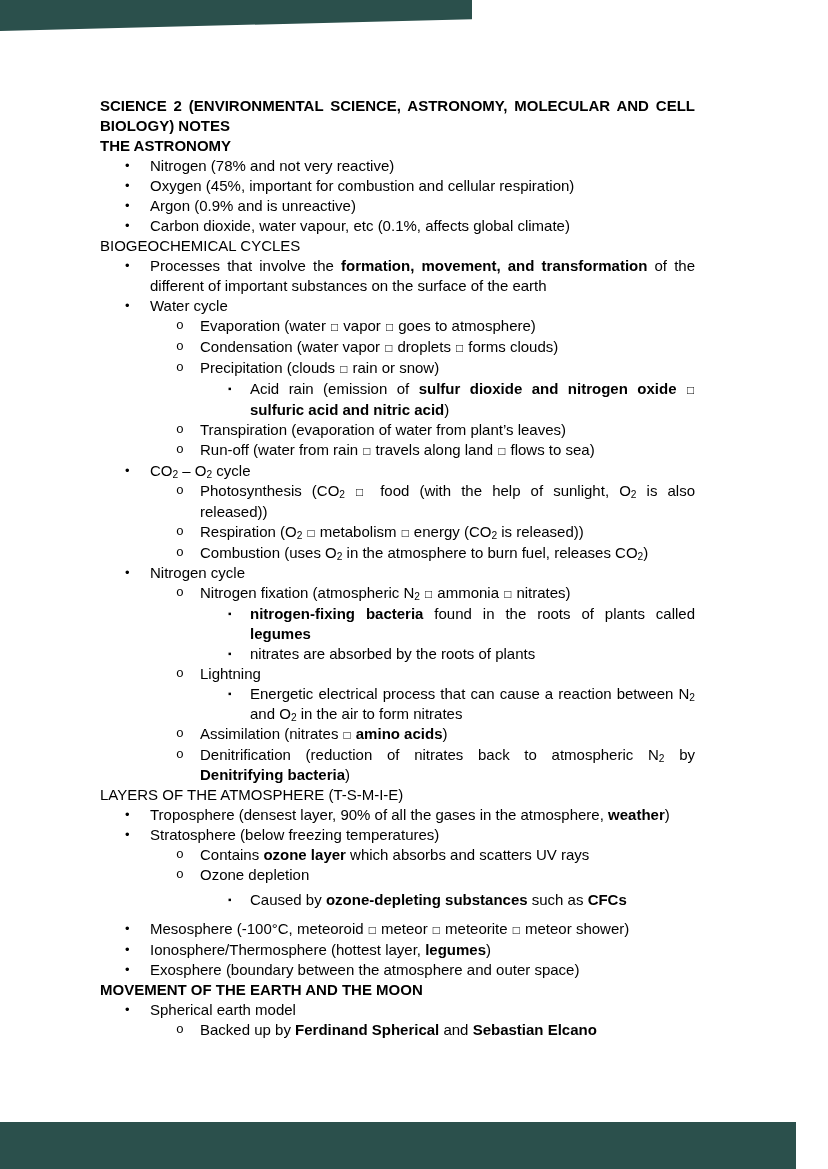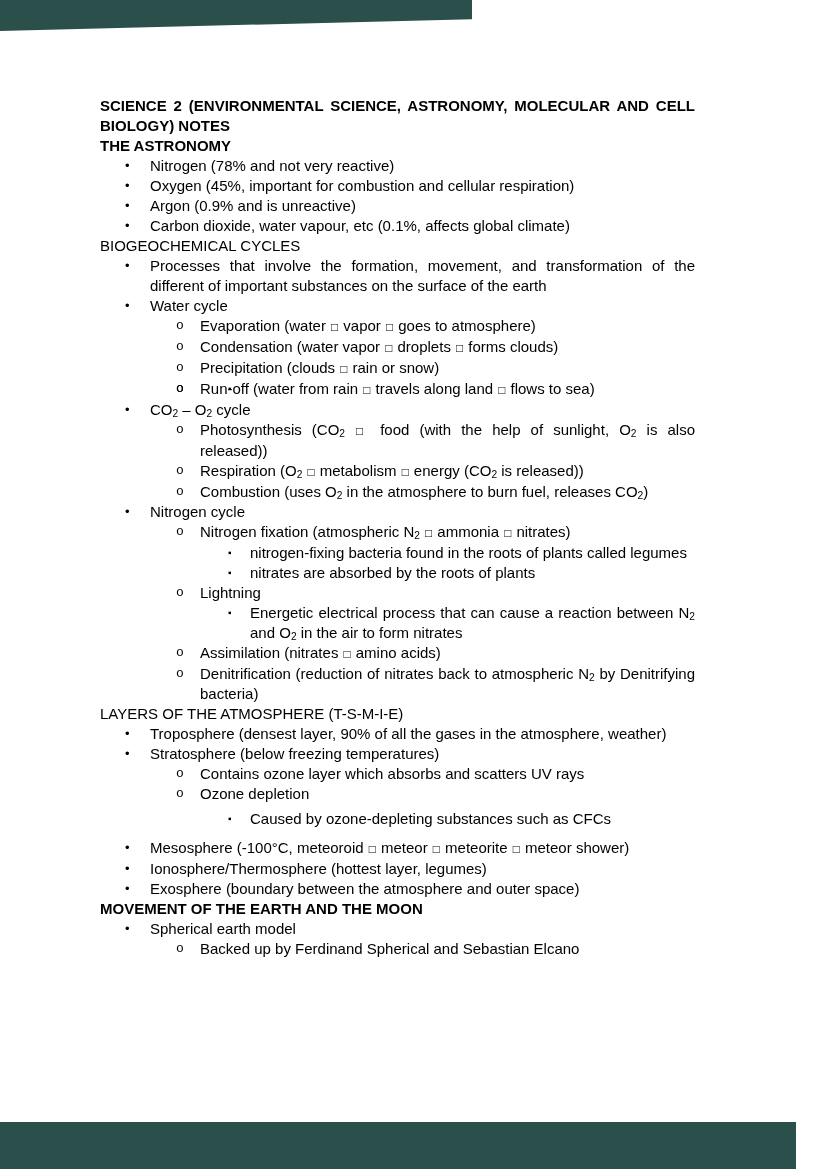--- a/index.html
+++ b/index.html
@@ -34,21 +34,21 @@
   .heading.bold, .title.bold { font-weight: bold; }
   .li { position: relative; }
   .li .marker { position: absolute; top: 0; }
   .li.l1 { padding-left: 50px; }
   .li.l1 .marker { left: 25px; font-size: 13px; }
   .li.l2 { padding-left: 100px; }
   .li.l2 .marker { left: 76px; font-family: "Liberation Mono", monospace; font-size: 13px; }
   .li.l3 { padding-left: 150px; }
   .li.l3 .marker { left: 128px; font-size: 10px; }
   .li.spaced { margin: 5px 0 9px 0; }
-  b { font-weight: normal; }
+  b { font-weight: bold; }
   sub {
     font-size: 0.68em;
     line-height: 0;
     vertical-align: baseline;
     position: relative;
     bottom: -0.22em;
   }
   .notdef {
     font-size: 0.78em;
     position: relative;
@@ -67,22 +67,22 @@
         <div class="li l1"><span class="marker">•</span><span>Nitrogen (78% and not very reactive)</span></div>
         <div class="li l1"><span class="marker">•</span><span>Oxygen (45%, important for combustion and cellular respiration)</span></div>
         <div class="li l1"><span class="marker">•</span><span>Argon (0.9% and is unreactive)</span></div>
         <div class="li l1"><span class="marker">•</span><span>Carbon dioxide, water vapour, etc (0.1%, affects global climate)</span></div>
         <div class="heading">BIOGEOCHEMICAL CYCLES</div>
         <div class="li l1"><span class="marker">•</span><span>Processes that involve the <b>formation, movement, and transformation</b> of the different of important substances on the surface of the earth</span></div>
         <div class="li l1"><span class="marker">•</span><span>Water cycle</span></div>
         <div class="li l2"><span class="marker">o</span><span>Evaporation (water <span class="notdef">□</span> vapor <span class="notdef">□</span> goes to atmosphere)</span></div>
         <div class="li l2"><span class="marker">o</span><span>Condensation (water vapor <span class="notdef">□</span> droplets <span class="notdef">□</span> forms clouds)</span></div>
         <div class="li l2"><span class="marker">o</span><span>Precipitation (clouds <span class="notdef">□</span> rain or snow)</span></div>
-        <div class="li l3"><span class="marker">▪</span></div>
-        <div class="li l2"><span class="marker">o</span></div>
+        <div class="li l3"><span class="marker">▪</span><span>Acid rain (emission of <b>sulfur dioxide and nitrogen oxide <span class="notdef">□</span> sulfuric acid and nitric acid</b>)</span></div>
+        <div class="li l2"><span class="marker">o</span><span>Transpiration (evaporation of water from plant’s leaves)</span></div>
         <div class="li l2"><span class="marker">o</span><span>Run-off (water from rain <span class="notdef">□</span> travels along land <span class="notdef">□</span> flows to sea)</span></div>
         <div class="li l1"><span class="marker">•</span><span>CO<sub>2</sub> – O<sub>2</sub> cycle</span></div>
         <div class="li l2"><span class="marker">o</span><span>Photosynthesis (CO<sub>2</sub> <span class="notdef">□</span> food (with the help of sunlight, O<sub>2</sub> is also released))</span></div>
         <div class="li l2"><span class="marker">o</span><span>Respiration (O<sub>2</sub> <span class="notdef">□</span> metabolism <span class="notdef">□</span> energy (CO<sub>2</sub> is released))</span></div>
         <div class="li l2"><span class="marker">o</span><span>Combustion (uses O<sub>2</sub> in the atmosphere to burn fuel, releases CO<sub>2</sub>)</span></div>
         <div class="li l1"><span class="marker">•</span><span>Nitrogen cycle</span></div>
         <div class="li l2"><span class="marker">o</span><span>Nitrogen fixation (atmospheric N<sub>2</sub> <span class="notdef">□</span> ammonia <span class="notdef">□</span> nitrates)</span></div>
         <div class="li l3"><span class="marker">▪</span><span><b>nitrogen-fixing bacteria</b> found in the roots of plants called <b>legumes</b></span></div>
         <div class="li l3"><span class="marker">▪</span><span>nitrates are absorbed by the roots of plants</span></div>
         <div class="li l2"><span class="marker">o</span><span>Lightning</span></div>

